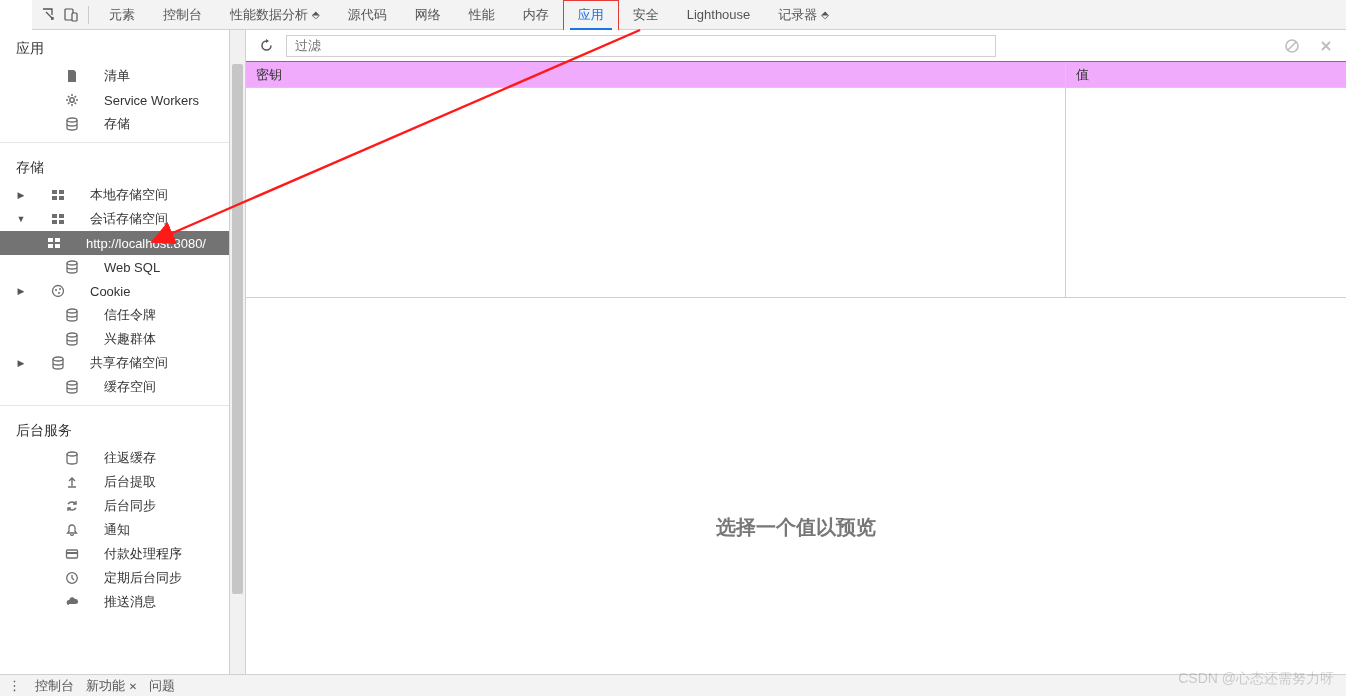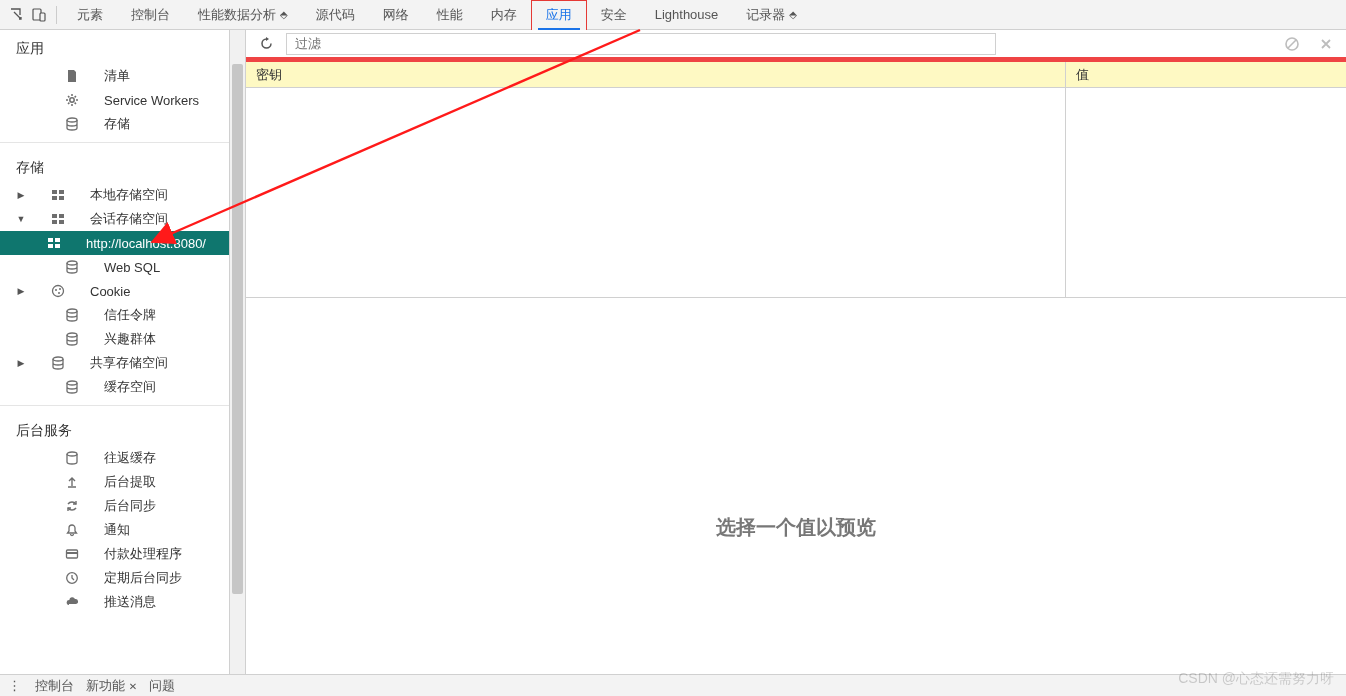--- a/index.html
+++ b/index.html
@@ -19,20 +19,21 @@
   .tabbar {
     height: 30px;
     border-bottom: 1px solid #d0d0d0;
     background: #f3f3f3;
     display: flex;
     align-items: center;
     padding-left: 6px;
     gap: 0;
     font-size: 13px;
     position: relative;
+    margin-left: 32px;
   }
   .tabbar .ico {
     width: 22px; height: 22px; display:flex; align-items:center; justify-content:center;
     color:#555; cursor:pointer;
   }
   .tabbar .sep { width:1px; height:18px; background:#ccc; margin:0 6px; }
   .tab {
     padding: 0 14px;
     height: 30px;
     display:flex; align-items:center;
@@ -72,55 +73,55 @@
     display:flex; align-items:center;
     height:24px;
     padding-left: 30px;
     gap:24px;
     cursor:pointer;
     color:#333;
   }
   .tree-item.level1 { padding-left: 16px; }
   .tree-item.level2 { padding-left: 30px; }
   .tree-item.level3 { padding-left: 46px; }
-  .tree-item.selected { background:#0f766e; color:#fff; }
+  .tree-item.selected { background:#737373; color:#fff; }
   .tree-item .arrow { width:10px; text-align:center; color:#555; font-size:9px;}
   .tree-item .noarrow { width:10px; }
   .sect-divider { height:1px; background:#e5e5e5; margin:6px 0; }
 
   .ticon { width:16px; height:16px; display:flex; align-items:center; justify-content:center; color:#6e6e6e;}
   .tree-item.selected .ticon{ color:#fff; }
 
   
   .main { flex:1; display:flex; flex-direction:column; border-left:0; }
   .toolbar {
     height: 32px;
     display:flex; align-items:center;
     padding: 4px 8px;
     gap:8px;
-    border-bottom:5px solid #ef4444;
+    border-bottom:1px solid #ef4444;
   }
   .toolbar .btn { width:24px; height:24px; display:flex; align-items:center; justify-content:center; color:#555; cursor:pointer;}
   .filter-input {
     flex:0 0 710px;
     height:22px;
     border:1px solid #d0d0d0;
     padding:2px 8px;
     font-size:13px;
     color:#999;
     background:#fff;
   }
   .toolbar .right { margin-left:auto; display:flex; gap:10px; align-items:center;}
   .disabled { color:#bdbdbd; }
 
   .table-head {
     height:26px;
     display:flex;
     border-bottom:1px solid #d0d0d0;
-    background:#fef9c3;
+    background:#f0abfc;
     font-size:13px;
     color:#333;
   }
   .th { display:flex; align-items:center; padding-left:10px; }
   .th.key { flex:0 0 820px; border-right:1px solid #d0d0d0; }
   .th.val { flex:1; }
 
   .split {
     flex:1;
     display:flex;

